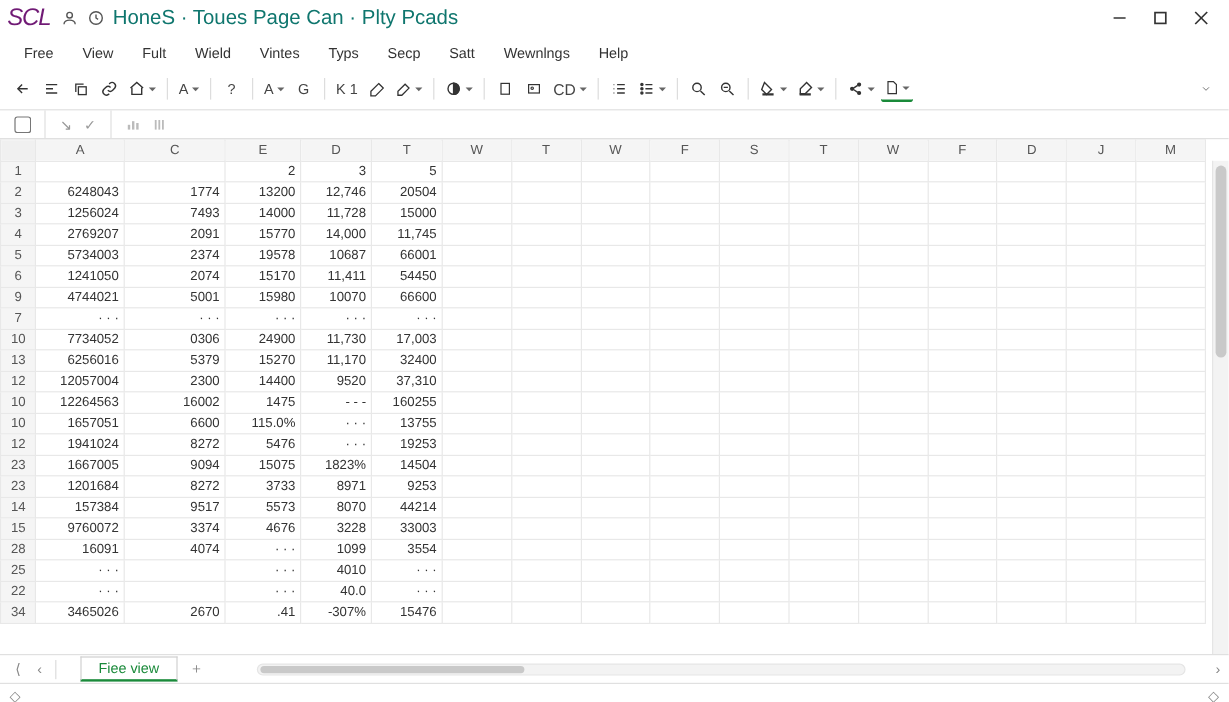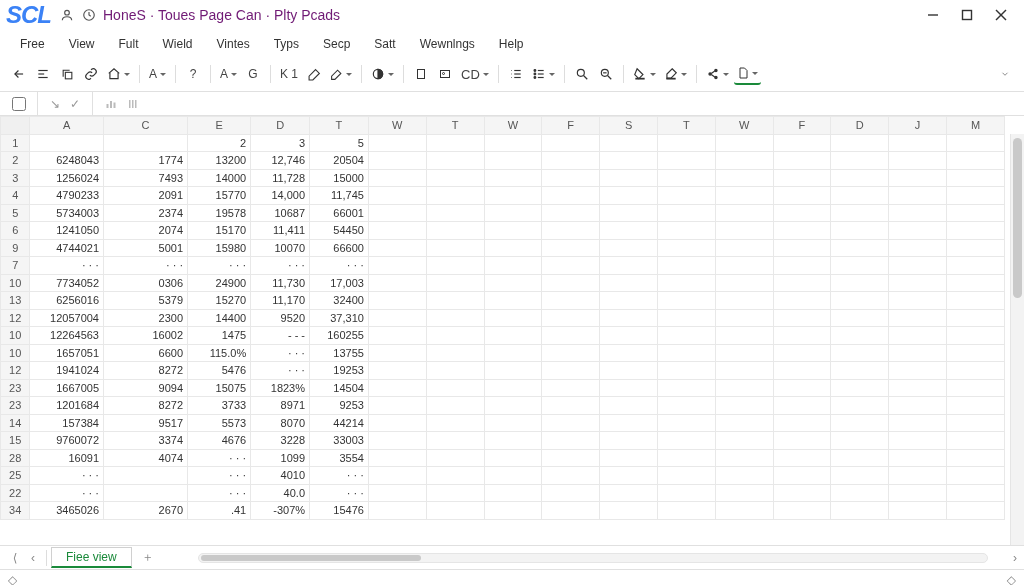--- a/index.html
+++ b/index.html
@@ -1,21 +1,21 @@
 <!DOCTYPE html>
 <html><head>
 <meta charset="utf-8">
 <style>
   * { box-sizing: border-box; margin: 0; padding: 0; }
   html, body { width: 1024px; height: 585px; overflow: hidden; font-family: "Segoe UI", Arial, sans-serif; font-size: 12px; color: #333; background:#fff;}
   
   .titlebar { display:flex; align-items:center; height:30px; padding:0 6px; }
-  .logo { font-weight:700; font-style:italic; color:#3b82f6; font-size:24px; letter-spacing:-1px; margin-right:8px;}
+  .logo { font-weight:400; font-style:italic; color:#701a75; font-size:20px; letter-spacing:-1px; margin-right:8px;}
   .tb-ico { width:16px; height:16px; display:inline-flex; align-items:center; justify-content:center; color:#555; margin-right:6px; cursor:pointer;}
-  .title-text { font-size:14px; color:#701a75; }
+  .title-text { font-size:17px; color:#0f766e; }
   .tb-spacer { flex:1; }
   .winbtn { width:34px; height:28px; display:flex; align-items:center; justify-content:center; cursor:pointer;}
   
   .menubar { display:flex; gap:4px; padding:4px 20px 6px 10px; }
   .menuitem { padding:3px 10px; border-radius:3px; cursor:pointer; }
   
   .toolbar { display:flex; align-items:center; gap:2px; padding:3px 8px 6px 8px; border-bottom:1px solid #e0e0e0;}
   .tbtn { min-width:22px; height:22px; display:flex; align-items:center; justify-content:center; color:#444; border-radius:3px; cursor:pointer; padding:0 3px;}
   .tsep { width:1px; height:18px; background:#ddd; margin:0 4px;}
   .drop::after { content:""; display:inline-block; margin-left:3px; border:3px solid transparent; border-top-color:#666; transform:translateY(2px);}
@@ -34,21 +34,21 @@
   .sheet .corner { width:28px; background:#f0f0f0;}
   .sheet tbody th { background:#f5f5f5; font-weight:normal; text-align:center; color:#555; width:28px;}
   .sheet td { text-align:right; }
   .col-A{width:70px}.col-C{width:80px}.col-E{width:60px}.col-D{width:56px}.col-T{width:56px}
   .col-rest{width:55px}
   .vscroll { position:absolute; right:0; top:18px; bottom:0; width:14px; background:#f3f3f3; border-left:1px solid #e5e5e5;}
   .vthumb{position:absolute; left:2px; right:2px; top:4px; height:160px; background:#c9c9c9; border-radius:5px;}
   
   .sheettabs{display:flex; align-items:center; height:24px; border-bottom:1px solid #e0e0e0; padding-left:6px; position:relative;}
   .nav-arrow{width:18px;height:18px;display:flex;align-items:center;justify-content:center;color:#888;cursor:pointer;}
-  .tab{padding:2px 14px; border:1px solid #d0d0d0; border-bottom:2px solid #1a8a3a; background:#fff; color:#1a8a3a; margin-left:0; cursor:pointer;}
+  .tab{padding:2px 14px; border:1px solid #d0d0d0; border-bottom:2px solid #1a8a3a; background:#fff; color:#1a8a3a; margin-left:16px; cursor:pointer;}
   .tab-plus{width:20px;text-align:center;color:#888;cursor:pointer;margin-left:6px;}
   .hscroll-track{flex:1; height:10px; margin:0 18px 0 40px; background:#f3f3f3; border:1px solid #e5e5e5; border-radius:5px; position:relative;}
   .hthumb{position:absolute; left:2px; top:1px; bottom:1px; width:220px; background:#c9c9c9; border-radius:5px;}
   
   .status{height:20px; display:flex; align-items:center; padding:0 8px; color:#888;}
   .status .sp{flex:1;}
   svg{display:block;}
 </style>
 </head>
 <body>
@@ -364,21 +364,21 @@
           <td></td>
           <td></td>
           <td></td>
           <td></td>
           <td></td>
           <td></td>
           <td></td>
         </tr>
         <tr>
           <th>4</th>
-          <td>4790233</td>
+          <td>2769207</td>
           <td>2091</td>
           <td>15770</td>
           <td>14,000</td>
           <td>11,745</td>
           <td></td>
           <td></td>
           <td></td>
           <td></td>
           <td></td>
           <td></td>

